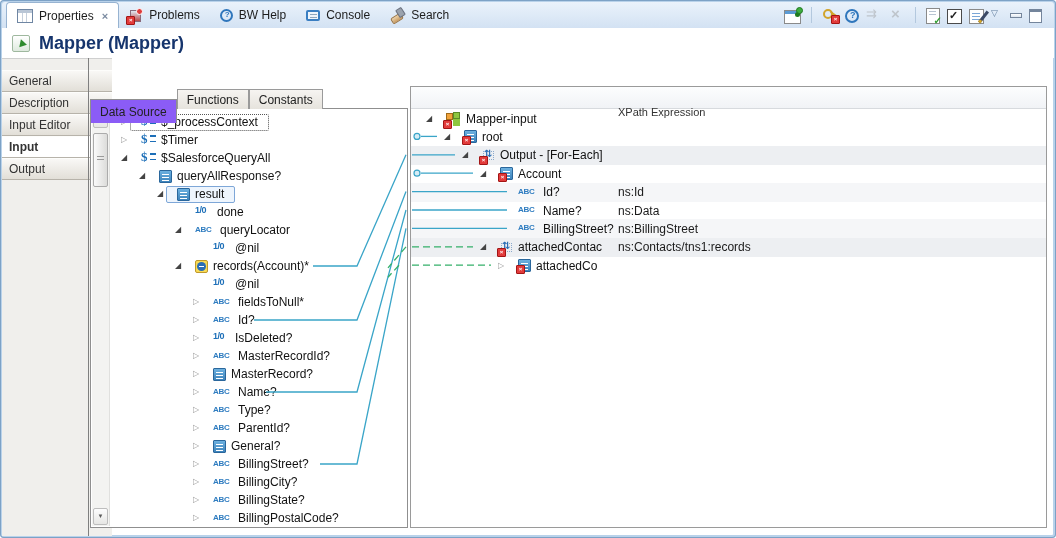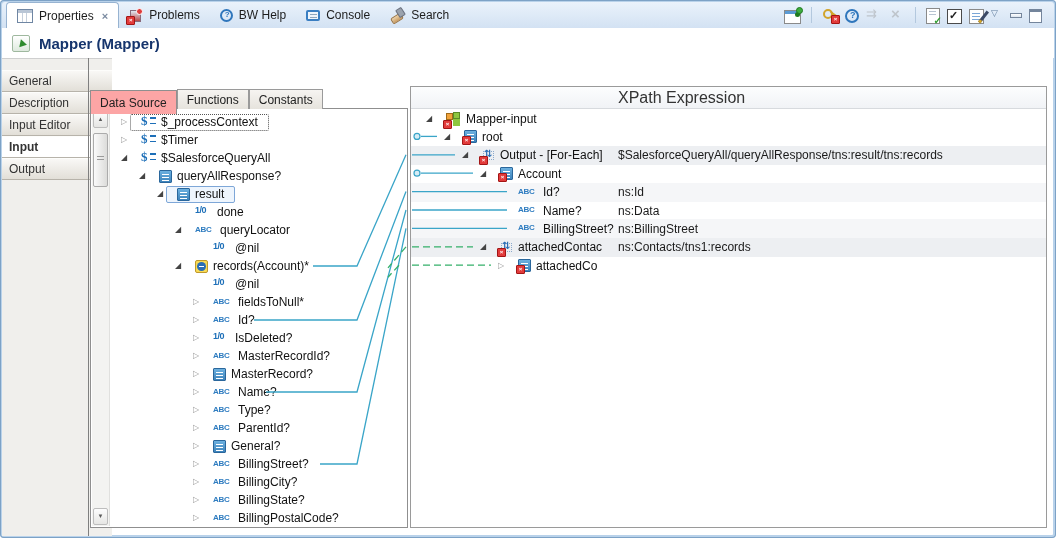--- a/index.html
+++ b/index.html
@@ -73,35 +73,35 @@
   .ti-search::after{content:"";position:absolute;right:1px;top:0;width:5px;height:7px;background:#9aa2ad;
     border:1px solid #6b7280;border-radius:1px;transform:rotate(-32deg);}
 
   
   .titlebar{position:absolute;left:2px;top:28px;right:2px;height:30px;background:#fff;
     display:flex;align-items:center;gap:9px;padding-left:10px;}
   .ti-mapperdoc{width:16px;height:15px;background:linear-gradient(#ffffff,#dfeadf);
     border:1px solid #9fb89f;border-radius:2px;position:relative;flex:none;}
   .ti-mapperdoc::after{content:"";position:absolute;right:2px;top:4px;width:0;height:0;
     border-left:7px solid #2e8b2e;border-top:4px solid transparent;border-bottom:4px solid transparent;transform:rotate(12deg);}
-  .page-title{font-size:15px;font-weight:bold;color:#16356d;margin:0;}
+  .page-title{font-size:18px;font-weight:bold;color:#16356d;margin:0;}
 
   
   .sidebar{position:absolute;left:2px;top:58px;width:110px;bottom:2px;background:#f0efec;border-top:1px solid #cfcfcf;}
   .side-btns{margin-top:11px;}
   .side-btn{height:20px;line-height:20px;padding-left:7px;font-size:12px;color:#333;
     background:linear-gradient(#f9f8f6,#e2dfd8);border-top:1px solid #fdfdfb;border-bottom:1px solid #b7b3aa;cursor:default;}
   .side-btn.active{background:#fff;font-weight:bold;}
   .vdivider{position:absolute;left:88px;top:58px;bottom:2px;width:1px;background:#7f7f7f;}
 
   
   .lp-tabs{position:absolute;left:90px;top:86px;height:23px;display:flex;z-index:3;}
   .lp-tab{height:19px;margin-top:3px;padding:0 9px;font-size:12px;color:#222;display:flex;align-items:center;
     background:linear-gradient(#f6f4f1,#e6e3dd);border:1px solid #9a9a9a;border-bottom:none;cursor:default;}
-  .lp-tab.active{height:23px;margin-top:4px;background:#fca5a5;border:1px solid #8f8f8f;border-bottom:none;position:relative;z-index:4;}
+  .lp-tab.active{height:23px;margin-top:13px;background:#8b5cf6;border:1px solid #8f8f8f;border-bottom:none;position:relative;z-index:4;}
   .lp-box{position:absolute;left:90px;top:108px;width:316px;height:418px;border:1px solid #8f8f8f;background:#fff;}
 
   
   .sb{position:absolute;left:1px;top:1px;bottom:1px;width:17px;background:#f3f3f1;border-right:1px solid #e0e0de;}
   .sb-btn{position:absolute;left:1px;right:1px;height:15px;background:linear-gradient(#fdfdfd,#e6e6e4);
     border:1px solid #bdbdbd;border-radius:2px;text-align:center;font-size:6px;color:#5a5a5a;line-height:14px;}
   .sb-btn.up{top:1px;} .sb-btn.down{bottom:1px;}
   .sb-thumb{position:absolute;left:1px;right:1px;top:23px;height:52px;
     background:linear-gradient(90deg,#fafafa,#dcdcda);border:1px solid #ababab;border-radius:2px;}
   .sb-thumb::after{content:"";position:absolute;left:3px;right:3px;top:22px;height:6px;
@@ -138,21 +138,21 @@
   .ic-mapper{width:15px;height:14px;}
   .ic-mapper::before{content:"";position:absolute;left:0;top:1px;width:5px;height:5px;background:#f2a33c;border:1px solid #a06a1a;}
   .ic-mapper::after{content:"";position:absolute;right:1px;top:0;width:5px;height:5px;background:#8dc63f;
     border:1px solid #5a8a28;box-shadow:0 7px 0 0 #8dc63f;}
   .badge{position:absolute;left:-3px;bottom:-3px;width:7px;height:7px;background:#e23b3b;border:1px solid #a31515;
     border-radius:1px;color:#fff;font:bold 6px "Liberation Sans",sans-serif;line-height:7px;text-align:center;z-index:2;}
 
   
   .rp-box{position:absolute;left:410px;top:86px;width:635px;height:440px;border:1px solid #9a9a9a;background:#fff;}
   .rp-head{height:21px;background:linear-gradient(#fcfdfe,#f1f3f6);border-bottom:1px solid #d7dade;position:relative;}
-  .rp-head-label{position:absolute;left:207px;top:2px;font-size:16px;color:#333;}
+  .rp-head-label{position:absolute;left:207px;top:19px;font-size:11px;color:#333;}
   .rp-rows{position:absolute;left:0;top:22px;right:0;bottom:0;overflow:hidden;}
   .rrow{position:absolute;left:0;height:19px;width:100%;display:flex;align-items:center;font-size:12px;color:#111;white-space:nowrap;}
   .rrow .xpath{position:absolute;left:207px;color:#1a1a1a;}
   .shade-med{background:#edeff2;} .shade-light{background:#f5f6f8;}
 
   .maplines{position:absolute;inset:0;pointer-events:none;z-index:40;}
 </style>
 </head>
 <body>
 
@@ -419,21 +419,20 @@
           </span>
         </div>
         <div class="rrow shade-med" style="top: 36.8px; padding-left: 48px;">
           <span class="arrow">◢</span>
           <span class="cap">
             <span class="ic ic-foreach">
               <span class="badge">×</span>
             </span>
             <span class="lbl">Output - [For-Each]</span>
           </span>
-          <span class="xpath">$SalesforceQueryAll/queryAllResponse/tns:result/tns:records</span>
         </div>
         <div class="rrow" style="top: 55.2px; padding-left: 66px;">
           <span class="arrow">◢</span>
           <span class="cap">
             <span class="ic ic-el">
               <span class="badge">×</span>
             </span>
             <span class="lbl">Account</span>
           </span>
         </div>

